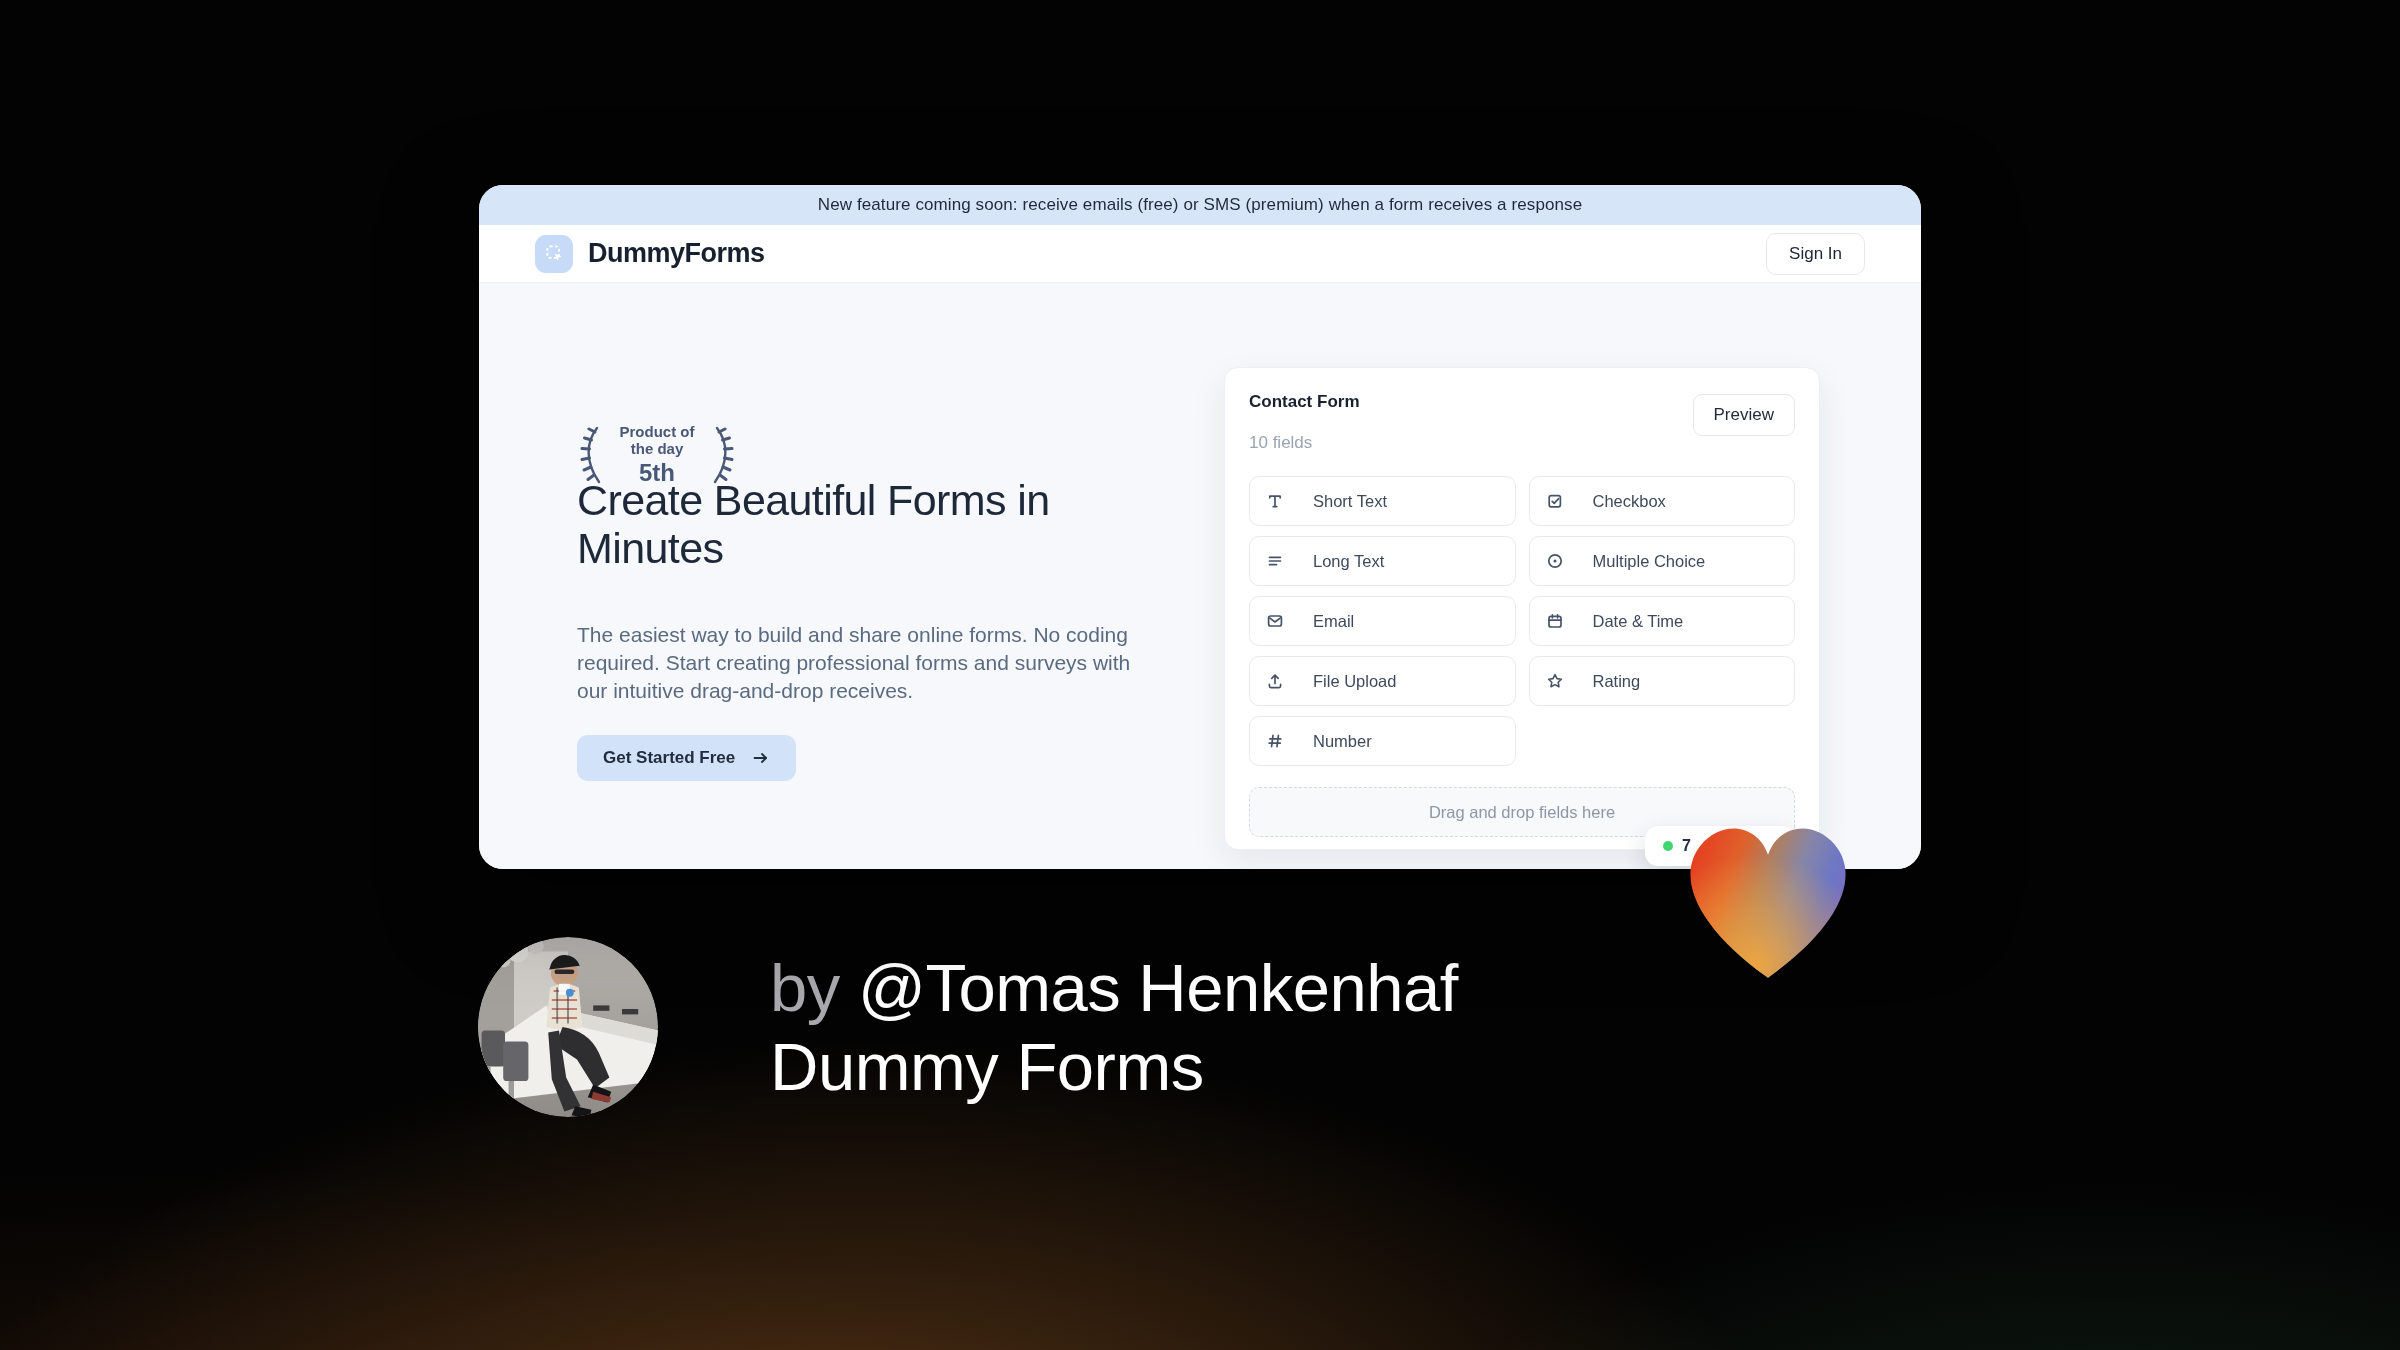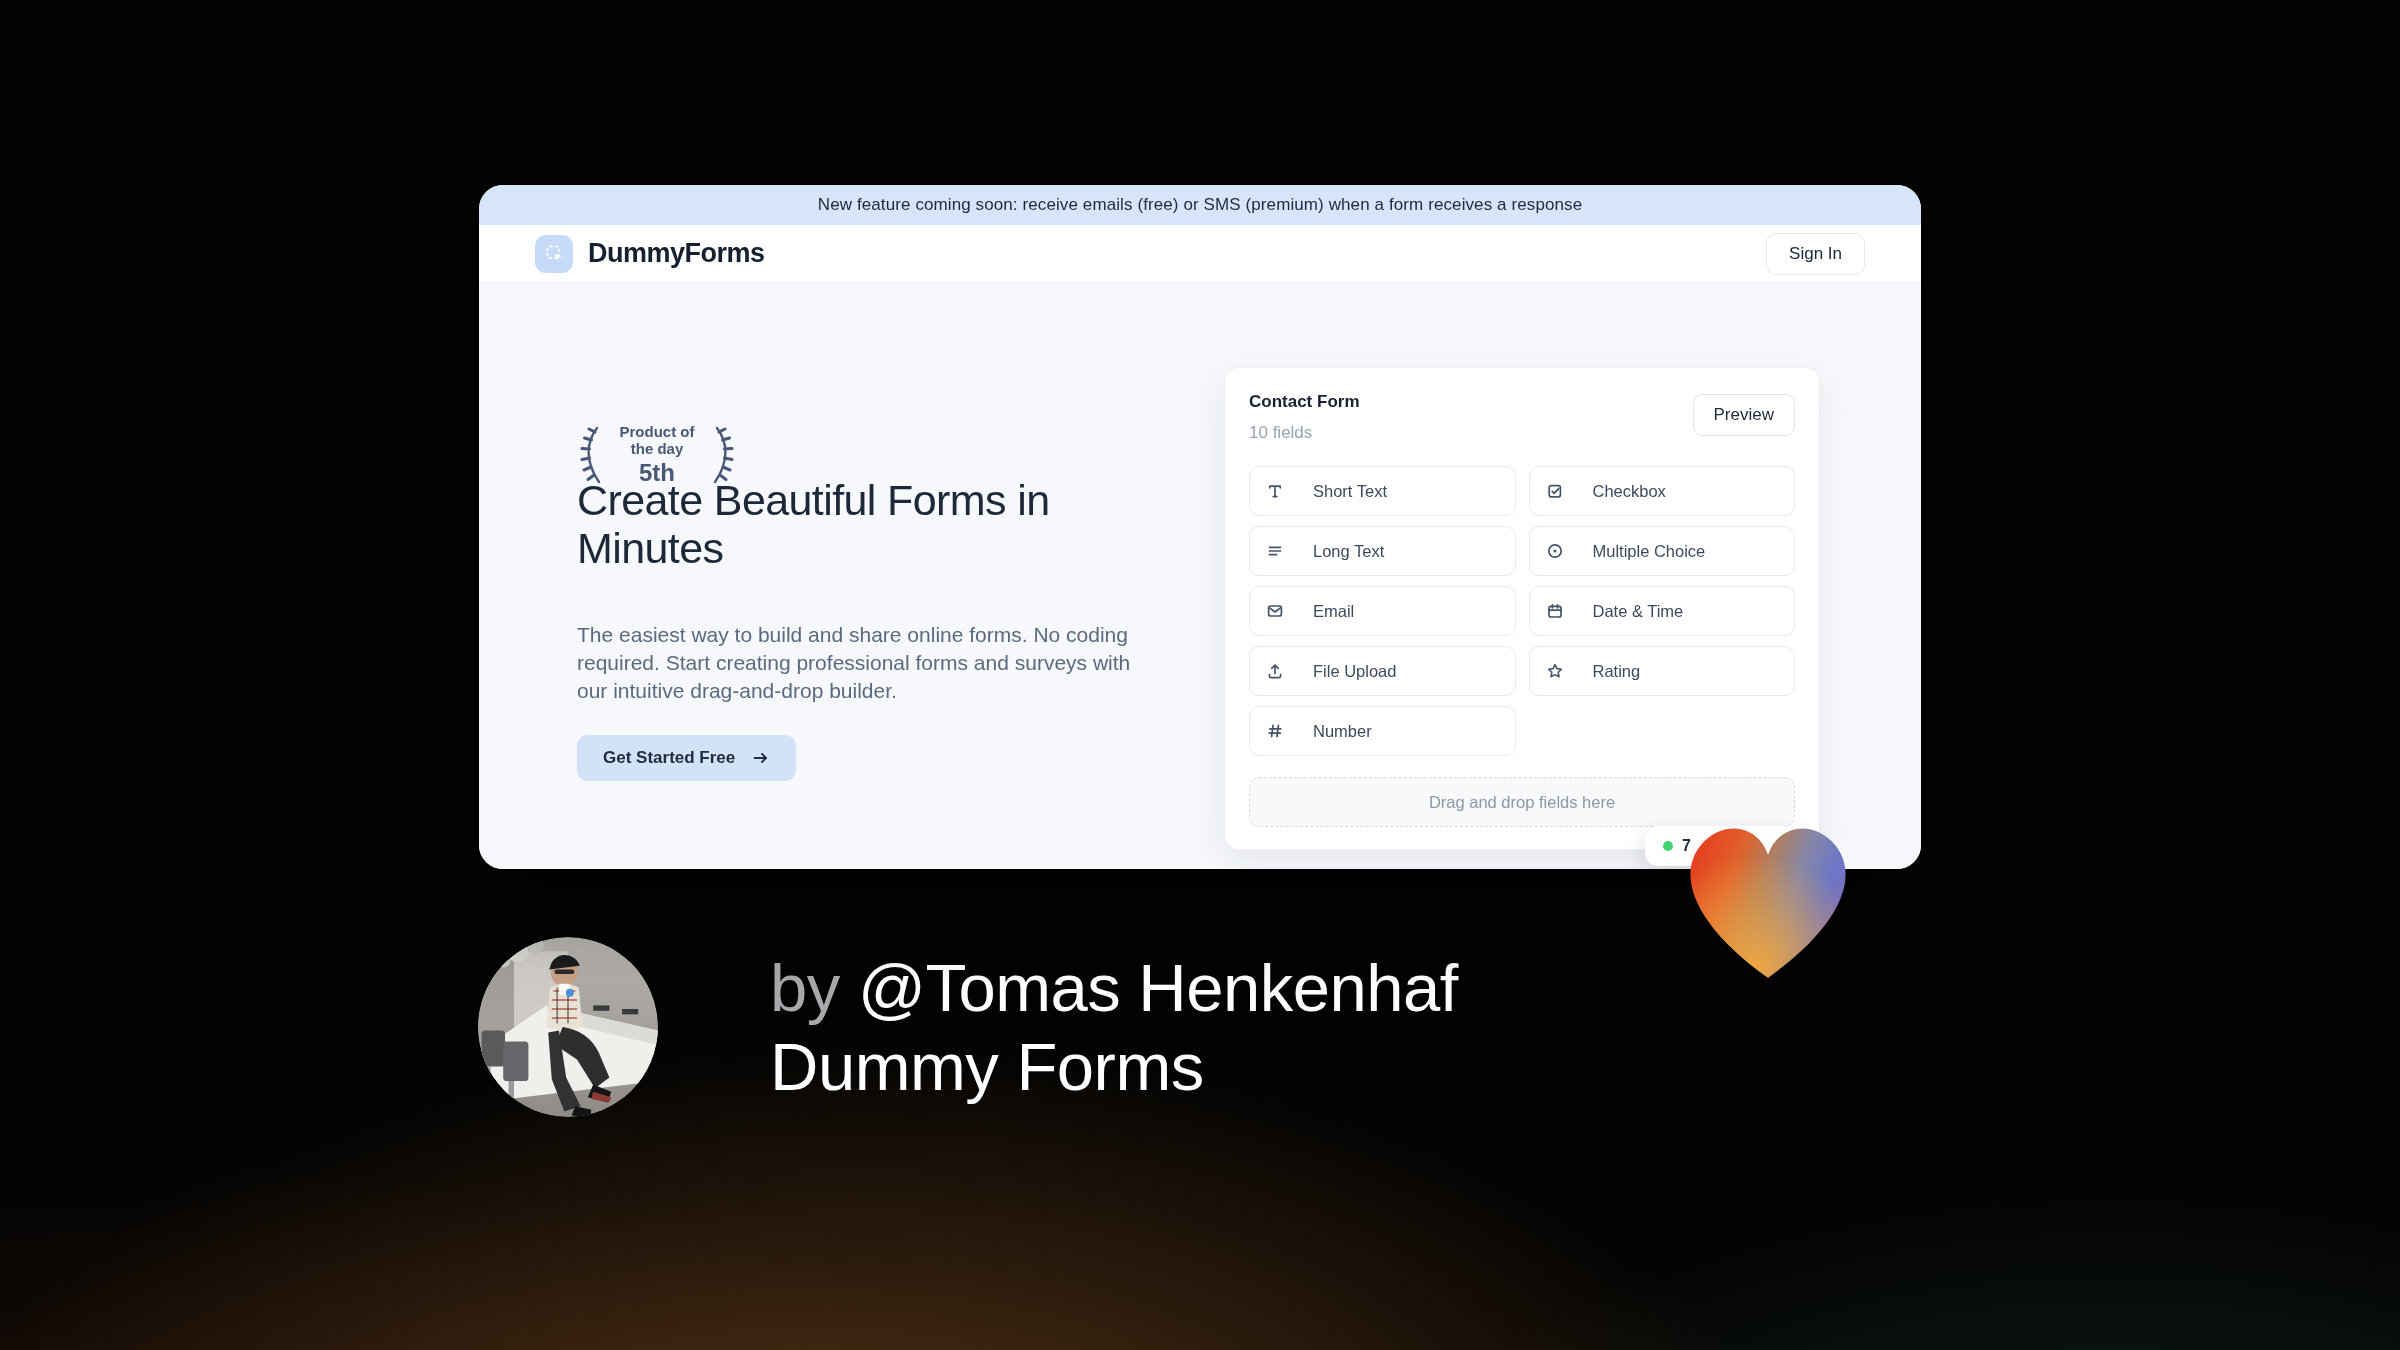--- a/index.html
+++ b/index.html
@@ -58,21 +58,21 @@
     background:#d2e2f9; border:none; border-radius:11px; padding:13px 26px;
     font-size:17px; font-weight:600; color:#222e40; cursor:pointer; font-family:inherit;
   }
   
   .card{
     position:absolute; left:745px; top:84px; width:596px; height:483px;
     background:#fff; border:1px solid #edeff4; border-radius:14px;
     box-shadow:0 12px 34px rgba(25,35,60,.08); padding:24px;
   }
   .card-title{ font-size:17px; font-weight:700; color:#19202e; }
-  .card-sub{ font-size:17px; color:#9aa4b2; margin-top:11px; }
+  .card-sub{ font-size:17px; color:#9aa4b2; margin-top:21px; }
   .preview-btn{
     position:absolute; right:24px; top:26px; background:#fff; border:1px solid #e3e6ec;
     border-radius:9px; padding:10px 20px; font-size:17px; font-weight:500; color:#222c3c; cursor:pointer;
   }
   .chip-grid{
     margin-top:23px; display:grid; grid-template-columns:1fr 1fr; column-gap:13px; row-gap:10px;
   }
   .chip{
     height:50px; border:1px solid #e6e9ef; border-radius:10px; background:#fff;
     display:flex; align-items:center; gap:29px; padding-left:16px;
@@ -147,21 +147,21 @@
         <path d="M18 8 l-6 -3"></path>
           <path d="M14.5 16 l-7 -2"></path>
           <path d="M12.5 25 l-7.5 -.5"></path>
         <path d="M12.5 34 l-7.5 1.5"></path>
           <path d="M14 43 l-7 3"></path>
           <path d="M17 51 l-6 4.5"></path>
       </svg>
     </div>
 
     <h1>Create Beautiful Forms in Minutes</h1>
-    <p class="desc">The easiest way to build and share online forms. No coding required. Start creating professional forms and surveys with our intuitive drag-and-drop builder.</p>
+    <p class="desc">The easiest way to build and share online forms. No coding required. Start creating professional forms and surveys with our intuitive drag-and-drop receives.</p>
 
     <button class="cta">
       <span>Get Started Free</span>
       <svg width="19" height="18" viewBox="0 0 18 18" fill="none" stroke="#222e40" stroke-width="1.8" stroke-linecap="round" stroke-linejoin="round">
         <path d="M3 9 h11.5"></path>
           <path d="M10.5 5 L14.5 9 L10.5 13"></path>
       </svg>
     </button>
 
     <div class="card">

